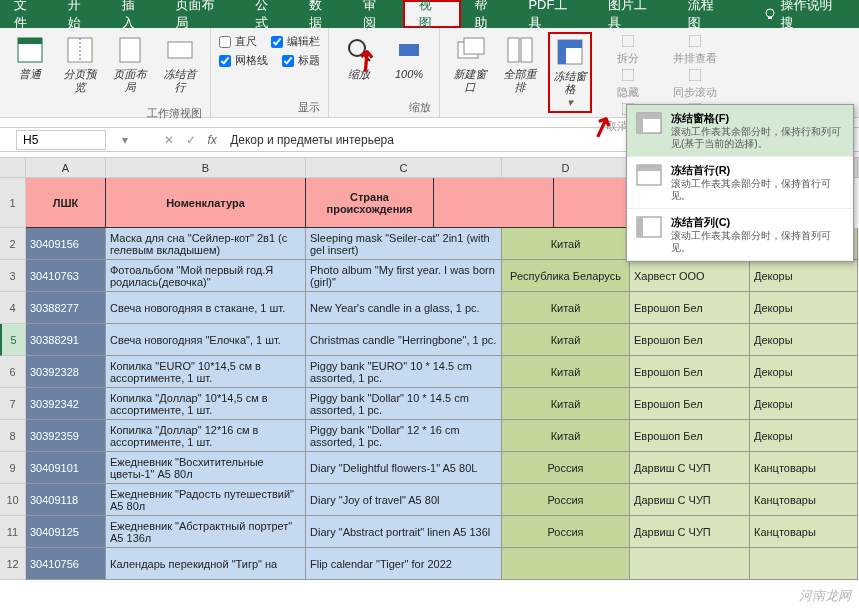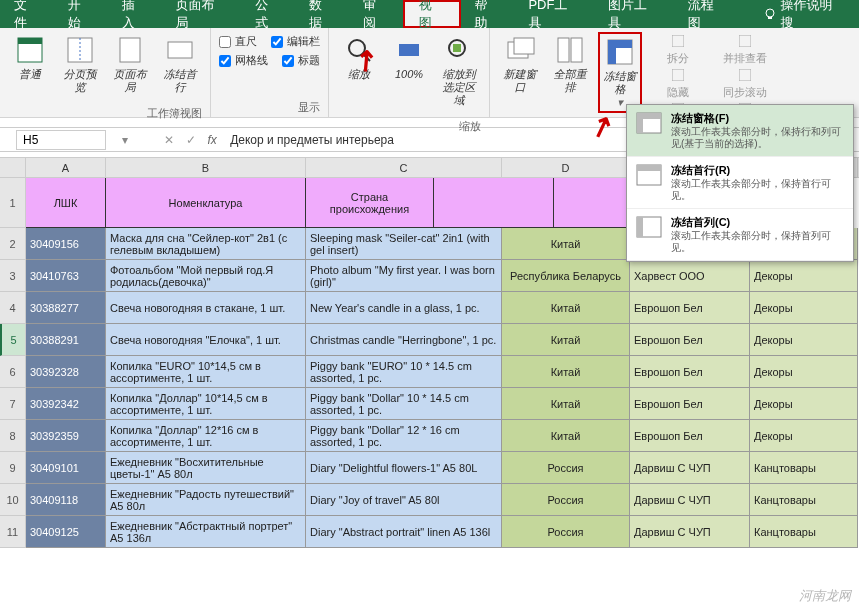--- a/index.html
+++ b/index.html
@@ -37,21 +37,21 @@
 .col-h { border-right: 1px solid #ccc; text-align: center; font-size: 11px; color: #333; line-height: 20px; }
 .col-A { width: 80px; } .col-B { width: 200px; } .col-C { width: 196px; }
 .col-D { width: 128px; } .col-E { width: 120px; } .col-F { width: 108px; }
 
 
 .grid { overflow: hidden; }
 .row { display: flex; }
 .row-h { width: 26px; background: #e6e6e6; border-right: 1px solid #ccc; border-bottom: 1px solid #ccc; text-align: center; font-size: 11px; color: #555; display: flex; align-items: center; justify-content: center; }
 .row-h.sel { background: #cde6d2; color: #217346; border-left: 2px solid #217346; }
 .cell { border-right: 1px solid #999; border-bottom: 1px solid #999; padding: 2px 4px; font-size: 11px; color: #222; overflow: hidden; display: flex; align-items: center; }
-.hdr { background: #f0abfc; font-weight: normal; text-align: center; justify-content: center; height: 50px; border-right: 1px solid #333; border-bottom: 1px solid #333; }
+.hdr { background: #fca5a5; font-weight: bold; text-align: center; justify-content: center; height: 50px; border-right: 1px solid #333; border-bottom: 1px solid #333; }
 .skucol { background: #6d82a3; color: #fff; }
 .b2 { background: #c5d9f1; } .b3 { background: #c4d79b; } .b6 { background: #d8e4bc; }
 .center { justify-content: center; text-align: center; }
 .tall { min-height: 32px; }
 
 
 .dropdown { position: absolute; left: 626px; top: 104px; width: 228px; background: #fff; border: 1px solid #999; box-shadow: 2px 2px 6px rgba(0,0,0,0.3); z-index: 100; }
 .dd-item { display: flex; padding: 6px 8px; gap: 8px; border-bottom: 1px solid #eee; cursor: pointer; }
 .dd-item.sel { background: #d4e8d4; }
 .dd-icon { width: 28px; height: 24px; flex-shrink: 0; }
@@ -161,27 +161,20 @@
             <line x1="20" y1="20" x2="27" y2="27" stroke="#333" stroke-width="2"></line>
           </svg>
           <span>缩放</span>
         </div>
       <div class="big-btn">
           <svg class="i icon" width="32" height="32">
             <rect x="6" y="10" width="20" height="12" fill="#4472c4"></rect>
           </svg>
           <span>100%</span>
         </div>
-      <div class="big-btn">
-          <svg class="i icon" width="32" height="32">
-            <circle cx="14" cy="14" r="8" fill="none" stroke="#333" stroke-width="2"></circle>
-            <rect x="10" y="10" width="8" height="8" fill="#70ad47"></rect>
-          </svg>
-          <span>缩放到选定区域</span>
-        </div>
     </div>
     <div class="group-label">缩放</div>
   </div>
 
   <div class="group" style="border-right:none">
     <div class="group-content">
       <div class="big-btn">
           <svg class="i icon" width="32" height="32">
             <rect x="4" y="8" width="20" height="16" fill="#fff" stroke="#888"></rect>
             <rect x="10" y="4" width="20" height="16" fill="#fff" stroke="#888"></rect>
@@ -364,20 +357,29 @@
   <div class="cell b6 col-F tall">Канцтовары</div>
       </div>
       <div class="row">
         <div class="row-h" style="height:32px">11</div>
   <div class="cell skucol col-A tall">30409125</div>
   <div class="cell b2 col-B tall">Ежедневник "Абстрактный портрет" А5 136л</div>
   <div class="cell b2 col-C tall">Diary "Abstract portrait" linen A5 136l</div>
   <div class="cell b3 col-D tall center">Россия</div>
   <div class="cell b6 col-E tall">Дарвиш С ЧУП</div>
   <div class="cell b6 col-F tall">Канцтовары</div>
+      </div>
+      <div class="row">
+        <div class="row-h" style="height:32px">12</div>
+  <div class="cell skucol col-A tall">30410756</div>
+  <div class="cell b2 col-B tall">Календарь перекидной "Тигр" на</div>
+  <div class="cell b2 col-C tall">Flip calendar "Tiger" for 2022</div>
+  <div class="cell b3 col-D tall center"></div>
+  <div class="cell b6 col-E tall"></div>
+  <div class="cell b6 col-F tall"></div>
       </div>
     </div>
 </div>
 
 <div class="dropdown">
   <div class="dd-item sel">
     <svg class="dd-icon">
         <rect x="2" y="2" width="24" height="20" fill="#fff" stroke="#888"></rect>
         <rect x="2" y="2" width="24" height="6" fill="#bbb"></rect>
         <rect x="2" y="2" width="6" height="20" fill="#bbb"></rect>

